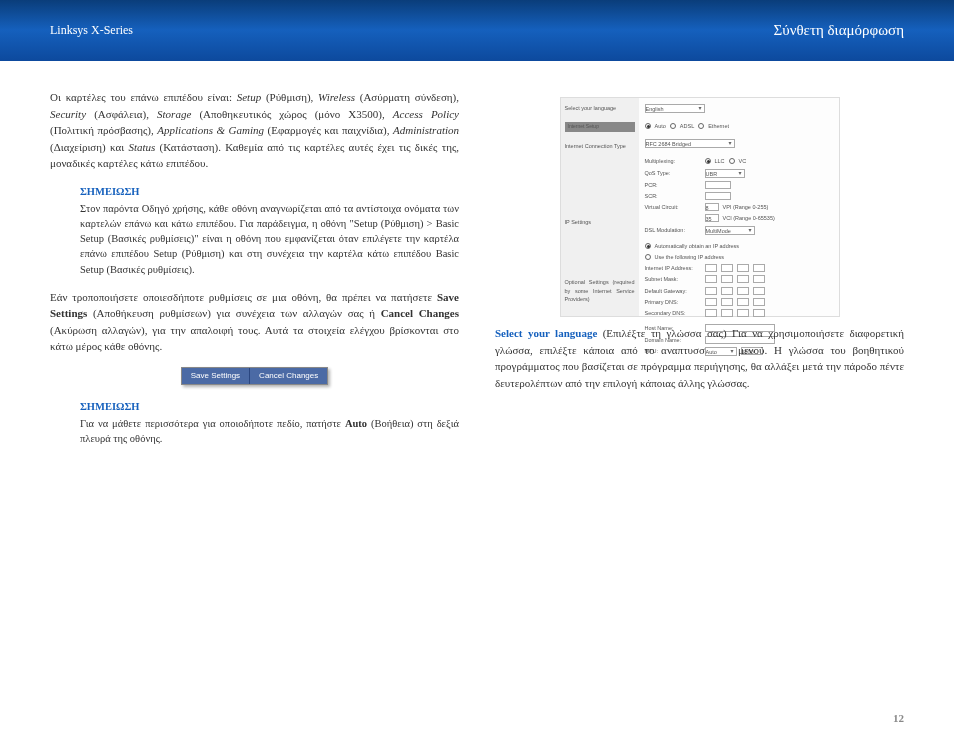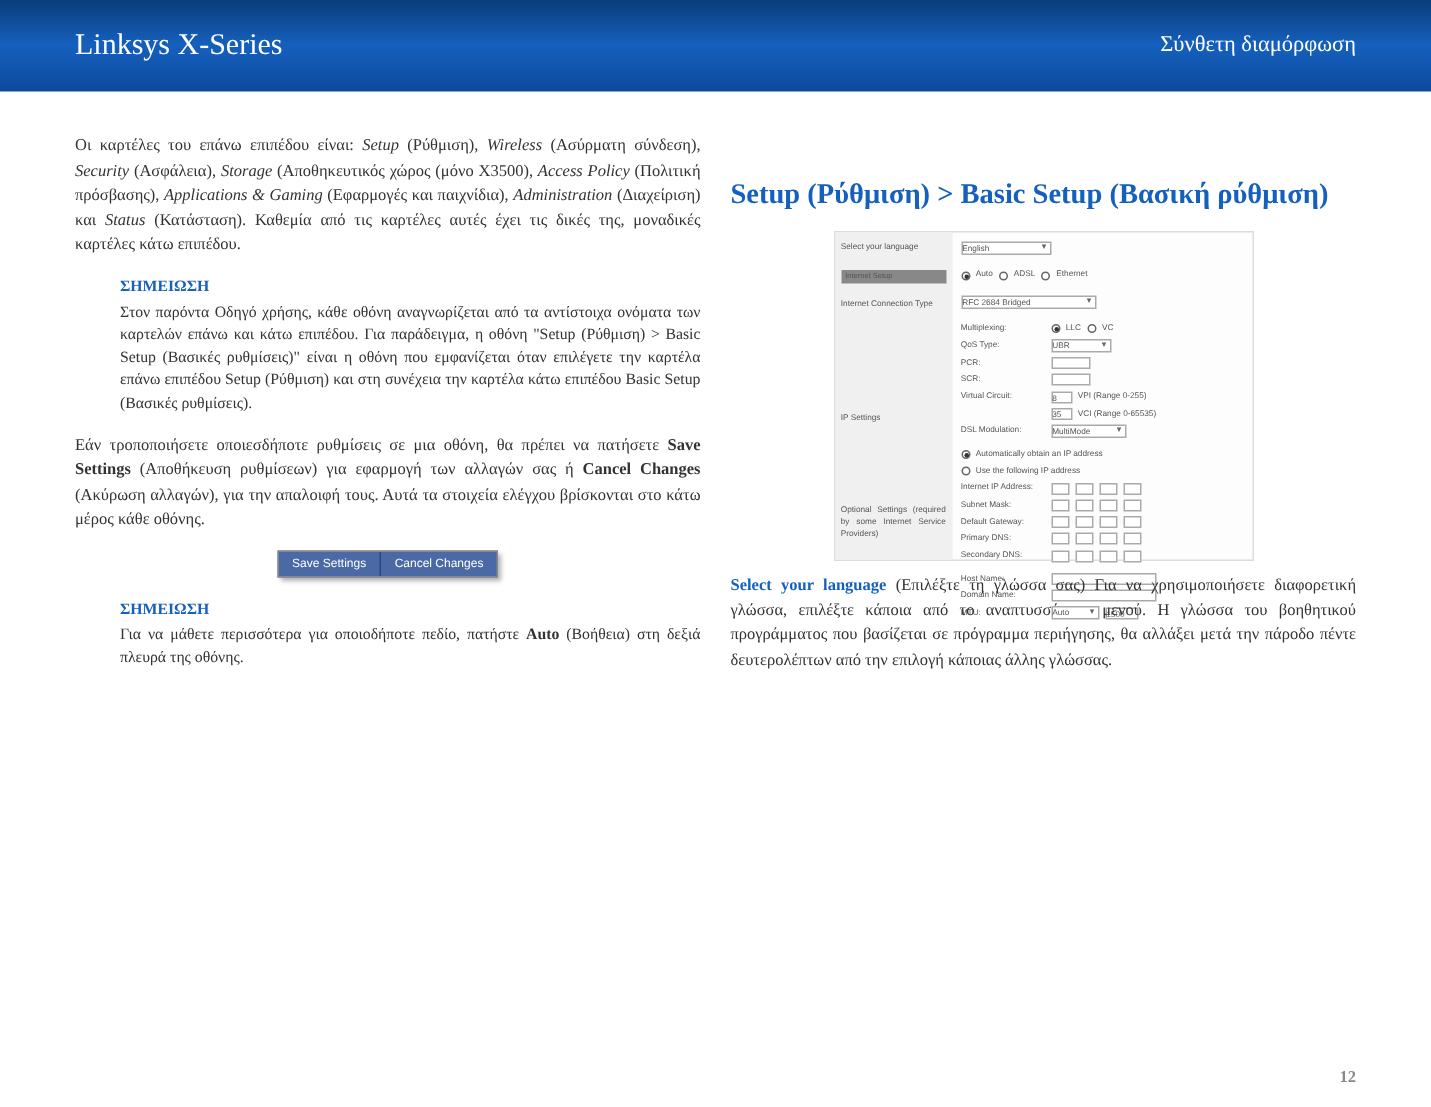--- a/index.html
+++ b/index.html
@@ -13,31 +13,30 @@
   }
   .header {
     background: linear-gradient(to bottom, #0a3d7a 0%, #1560bd 50%, #0d4a9e 100%);
     height: 60px;
     display: flex;
     justify-content: space-between;
     align-items: center;
     padding: 0 50px;
     color: #fff;
   }
-  .header-left { font-size: 20px; font-weight: 300; }
+  .header-left { font-size: 12px; font-weight: 300; }
   .header-right { font-size: 15px; font-weight: 300; }
   .header-rule {
     height: 1px;
     background: #0d4a9e;
   }
   .page {
     display: flex;
     padding: 28px 50px 10px 50px;
-    gap: 20px;
-    align-items: flex-end;
+    gap: 36px;
   }
   .col {
     flex: 1;
     font-size: 11px;
     line-height: 1.5;
     color: #333;
     text-align: justify;
   }
   .col p { margin-bottom: 10px; }
   h1 {
@@ -192,42 +191,41 @@
     </p>
 
     <div class="note">
       <span class="note-title">ΣΗΜΕΙΩΣΗ</span>
       <span>Στον παρόντα Οδηγό χρήσης, κάθε οθόνη αναγνωρίζεται από τα αντίστοιχα ονόματα των καρτελών επάνω και κάτω επιπέδου. Για παράδειγμα, η οθόνη "Setup (Ρύθμιση) &gt; Basic Setup (Βασικές ρυθμίσεις)" είναι η οθόνη που εμφανίζεται όταν επιλέγετε την καρτέλα επάνω επιπέδου Setup (Ρύθμιση) και στη συνέχεια την καρτέλα κάτω επιπέδου Basic Setup (Βασικές ρυθμίσεις).</span>
     </div>
 
     <p>
       <span>Εάν τροποποιήσετε οποιεσδήποτε ρυθμίσεις σε μια οθόνη, θα πρέπει να πατήσετε </span>
       <span class="bold">Save Settings</span>
-      <span> (Αποθήκευση ρυθμίσεων) για εφαρμογή των αλλαγών σας ή </span>
+      <span> (Αποθήκευση ρυθμίσεων) για συνέχεια των αλλαγών σας ή </span>
       <span class="bold">Cancel Changes</span>
       <span> (Ακύρωση αλλαγών), για την απαλοιφή τους. Αυτά τα στοιχεία ελέγχου βρίσκονται στο κάτω μέρος κάθε οθόνης.</span>
     </p>
 
     <div class="btn-row">
       <div class="btn-img">
         <span>Save Settings</span>
         <span>Cancel Changes</span>
       </div>
     </div>
 
     <div class="note">
       <span class="note-title">ΣΗΜΕΙΩΣΗ</span>
       <span>Για να μάθετε περισσότερα για οποιοδήποτε πεδίο, πατήστε </span>
       <span class="bold">Auto</span>
       <span> (Βοήθεια) στη δεξιά πλευρά της οθόνης.</span>
     </div>
   </div>
 
   <div class="col">
-    <h1>Setup (Ρύθμιση) &gt; Basic Setup (Βασική ρύθμιση)</h1>
 
 
     <div class="router-shot">
       <div class="rs-left">
         <div>Select your language</div>
         <div class="rs-sec-title">Internet Setup</div>
         <div>Internet Connection Type</div>
         <div style="height:48px"></div>
         <div>IP Settings</div>
         <div style="height:32px"></div>

